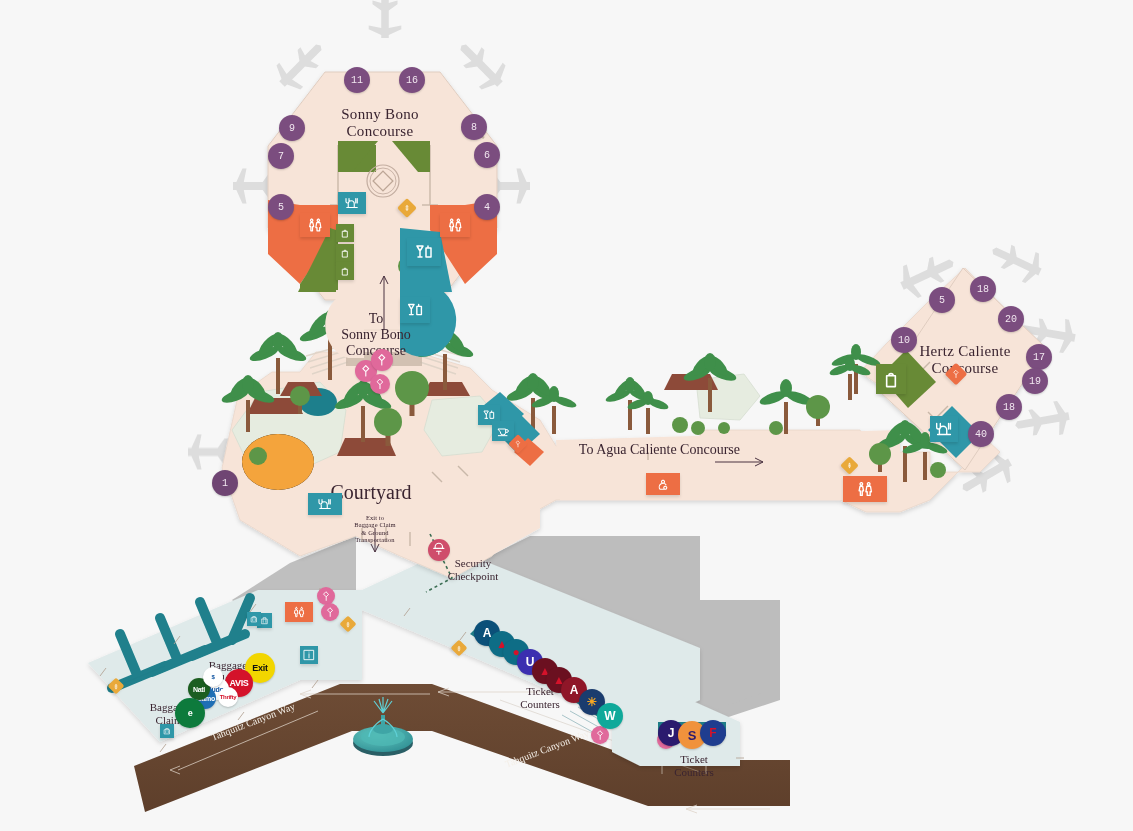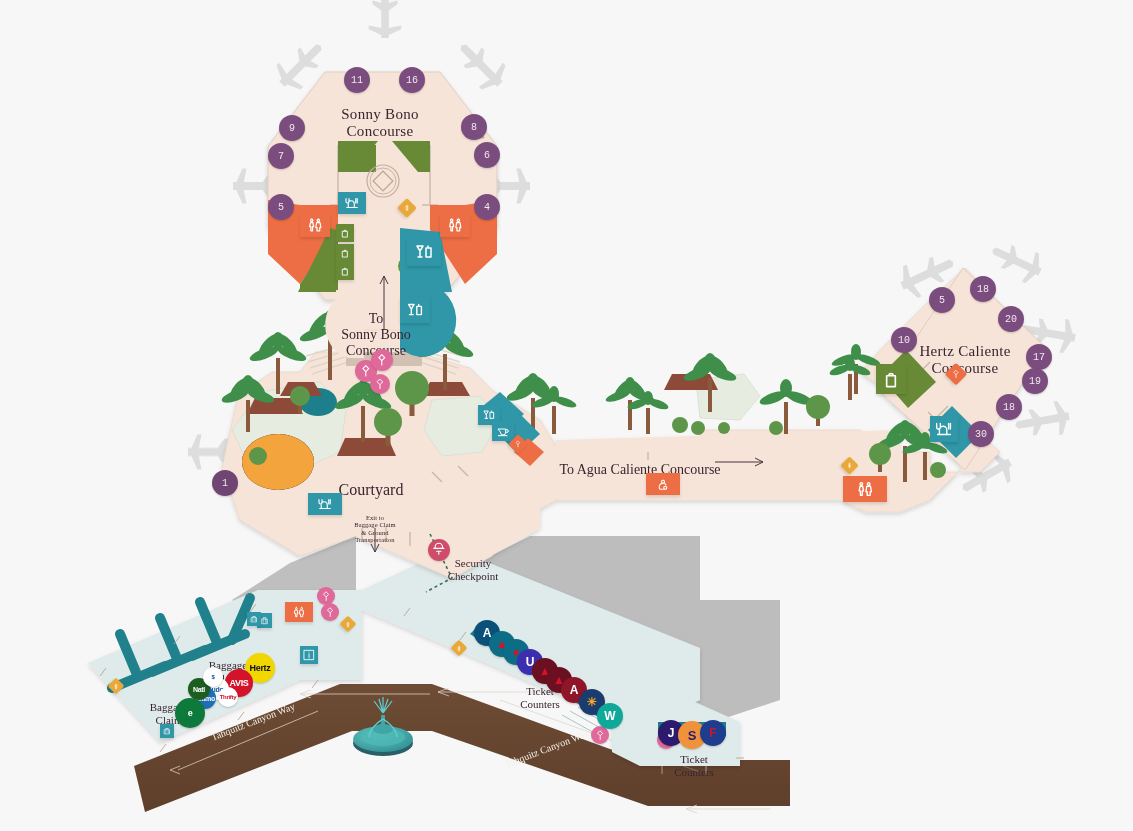--- a/index.html
+++ b/index.html
@@ -3,21 +3,21 @@
 <meta charset="utf-8">
 <style>
   html,body{margin:0;padding:0;background:#f7f7f7;}
   body{width:1133px;height:831px;overflow:hidden;font-family:"Liberation Serif",serif;}
   #map{position:relative;width:1133px;height:831px;background:#f7f7f7;}
   #svgroot{position:absolute;left:0;top:0;width:1133px;height:831px;}
 
   .lbl{position:absolute;color:#3b2230;text-align:center;line-height:1.15;
        font-family:"Liberation Serif",serif;pointer-events:none;white-space:pre-line;}
   .lbl-concourse{font-size:15px;color:#3a2430;letter-spacing:.3px;}
-  .lbl-courtyard{font-size:16px;color:#3a2430;}
+  .lbl-courtyard{font-size:20px;color:#3a2430;}
   .lbl-section{font-size:11px;color:#3a2430;}
   .lbl-tiny{font-size:6.5px;color:#3a2430;letter-spacing:.1px;}
   .lbl-nav{font-size:14px;color:#3a2430;}
   .lbl-road{font-size:10px;color:#f4efe8;}
 
   .gate{position:absolute;width:26px;height:26px;border-radius:50%;
         background:#7b4d7f;color:#f2e7f0;font-size:10px;
         display:flex;align-items:center;justify-content:center;
         font-family:Liberation Mono, monospace;
         box-shadow:0 1px 2px rgba(0,0,0,.18);cursor:pointer;}
@@ -491,21 +491,21 @@
 Counters</div>
       <div class="lbl lbl-section" style="width: 120px; left: 634px; top: 753px;">Ticket
 Counters</div>
       <div class="lbl lbl-section" style="width: 120px; left: 413px; top: 557px;">Security
 Checkpoint</div>
     </div>
   <div id="nav-labels">
       <div class="lbl lbl-nav" style="width: 120px; left: 316px; top: 311px;">To
 Sonny Bono
 Concourse</div>
-      <div class="lbl lbl-nav" style="width: 200px; left: 540px; top: 462px;">To Agua Caliente Concourse</div>
+      <div class="lbl lbl-nav" style="width: 200px; left: 540px; top: 442px; text-align: right;">To Agua Caliente Concourse</div>
       <div class="lbl lbl-tiny" style="width: 120px; left: 315px; top: 514px;">Exit to
 Baggage Claim
 &amp; Ground
 Transportation</div>
     </div>
   <div id="road-labels">
       <div class="lbl lbl-road" style="width: 160px; transform: rotate(-21deg); left: 173px; top: 716px;">Tahquitz Canyon Way</div>
       <div class="lbl lbl-road" style="width: 160px; transform: rotate(-21deg); left: 467px; top: 743px;">Tahquitz Canyon Way</div>
     </div>
 
@@ -519,21 +519,21 @@
       <div class="gate" title="Gate 5" style="left: 268px; top: 194px;">5</div>
       <div class="gate" title="Gate 4" style="left: 474px; top: 194px;">4</div>
       <div class="gate g1" title="Gate 1" style="left: 212px; top: 470px;">1</div>
       <div class="gate" title="Gate 12" style="left: 891px; top: 327px;">10</div>
       <div class="gate" title="Gate 14" style="left: 929px; top: 287px;">5</div>
       <div class="gate" title="Gate 15" style="left: 970px; top: 276px;">18</div>
       <div class="gate" title="Gate 16" style="left: 998px; top: 306px;">20</div>
       <div class="gate" title="Gate 17" style="left: 1026px; top: 344px;">17</div>
       <div class="gate" title="Gate 18" style="left: 1022px; top: 368px;">19</div>
       <div class="gate" title="Gate 19" style="left: 996px; top: 394px;">18</div>
-      <div class="gate" title="Gate 20" style="left: 968px; top: 421px;">30</div>
+      <div class="gate" title="Gate 20" style="left: 968px; top: 421px;">40</div>
     </div>
 
   <div id="amenity-layer">
       <div class="panel p-green" title="Shops" style="width: 18px; height: 18px; left: 336px; top: 224px;">
         <svg width="14" height="14" viewBox="0 0 24 24" fill="none" stroke="#ffffff" stroke-width="1.5" stroke-linecap="round" stroke-linejoin="round">
           <path d="M8 9 h8 v10 h-8 z M10 9 a2 2 0 0 1 4 0"></path>
         </svg>
       </div>
       <div class="panel p-green" title="Shops" style="width: 18px; height: 18px; left: 336px; top: 244px;">
         <svg width="14" height="14" viewBox="0 0 24 24" fill="none" stroke="#ffffff" stroke-width="1.5" stroke-linecap="round" stroke-linejoin="round">
@@ -704,21 +704,21 @@
         </svg>
       </div>
       <div class="poi poi-pink" title="Public Art" style="width: 18px; height: 18px; left: 657px; top: 731px;">
         <svg width="14.4" height="14.4" viewBox="0 0 24 24" fill="none" stroke="#ffffff" stroke-width="1.5" stroke-linecap="round" stroke-linejoin="round">
           <path d="M12 5 l4 4 -4 4 -4 -4 z M12 13 v6"></path>
         </svg>
       </div>
     </div>
 
   <div id="rental-layer">
-      <div class="logo" title="Hertz" style="width: 30px; height: 30px; background: rgb(242, 214, 0); color: rgb(17, 17, 17); display: flex; align-items: center; justify-content: center; font-family: &quot;Liberation Sans&quot;, sans-serif; font-weight: 700; font-size: 9px; letter-spacing: -0.3px; left: 245px; top: 653px;">Hertz</div>
+      <div class="logo" title="Hertz" style="width: 30px; height: 30px; background: rgb(242, 214, 0); color: rgb(17, 17, 17); display: flex; align-items: center; justify-content: center; font-family: &quot;Liberation Sans&quot;, sans-serif; font-weight: 700; font-size: 9px; letter-spacing: -0.3px; left: 245px; top: 653px;">Exit</div>
       <div class="logo" title="Avis" style="width: 28px; height: 28px; background: rgb(212, 18, 42); color: rgb(255, 255, 255); display: flex; align-items: center; justify-content: center; font-family: &quot;Liberation Sans&quot;, sans-serif; font-weight: 700; font-size: 9px; letter-spacing: -0.3px; left: 225px; top: 669px;">AVIS</div>
       <div class="logo" title="Budget" style="width: 22px; height: 22px; background: rgb(255, 255, 255); color: rgb(10, 79, 158); display: flex; align-items: center; justify-content: center; font-family: &quot;Liberation Sans&quot;, sans-serif; font-weight: 700; font-size: 7px; letter-spacing: -0.3px; left: 207px; top: 678px;">Budget</div>
       <div class="logo" title="Thrifty" style="width: 20px; height: 20px; background: rgb(255, 255, 255); color: rgb(212, 18, 42); display: flex; align-items: center; justify-content: center; font-family: &quot;Liberation Sans&quot;, sans-serif; font-weight: 700; font-size: 6px; letter-spacing: -0.3px; left: 218px; top: 687px;">Thrifty</div>
       <div class="logo" title="Alamo" style="width: 22px; height: 22px; background: rgb(31, 111, 181); color: rgb(255, 255, 255); display: flex; align-items: center; justify-content: center; font-family: &quot;Liberation Sans&quot;, sans-serif; font-weight: 700; font-size: 7px; letter-spacing: -0.3px; left: 194px; top: 687px;">Alamo</div>
       <div class="logo" title="National" style="width: 22px; height: 22px; background: rgb(27, 94, 32); color: rgb(255, 255, 255); display: flex; align-items: center; justify-content: center; font-family: &quot;Liberation Sans&quot;, sans-serif; font-weight: 700; font-size: 7px; letter-spacing: -0.3px; left: 188px; top: 678px;">Natl</div>
       <div class="logo" title="Enterprise" style="width: 30px; height: 30px; background: rgb(13, 122, 60); color: rgb(255, 255, 255); display: flex; align-items: center; justify-content: center; font-family: &quot;Liberation Sans&quot;, sans-serif; font-weight: 700; font-size: 9px; letter-spacing: -0.3px; left: 175px; top: 698px;">e</div>
       <div class="logo" title="Dollar" style="width: 20px; height: 20px; background: rgb(255, 255, 255); color: rgb(10, 79, 158); display: flex; align-items: center; justify-content: center; font-family: &quot;Liberation Sans&quot;, sans-serif; font-weight: 700; font-size: 6px; letter-spacing: -0.3px; left: 203px; top: 667px;">$</div>
     </div>
 
   <div id="airline-layer">

